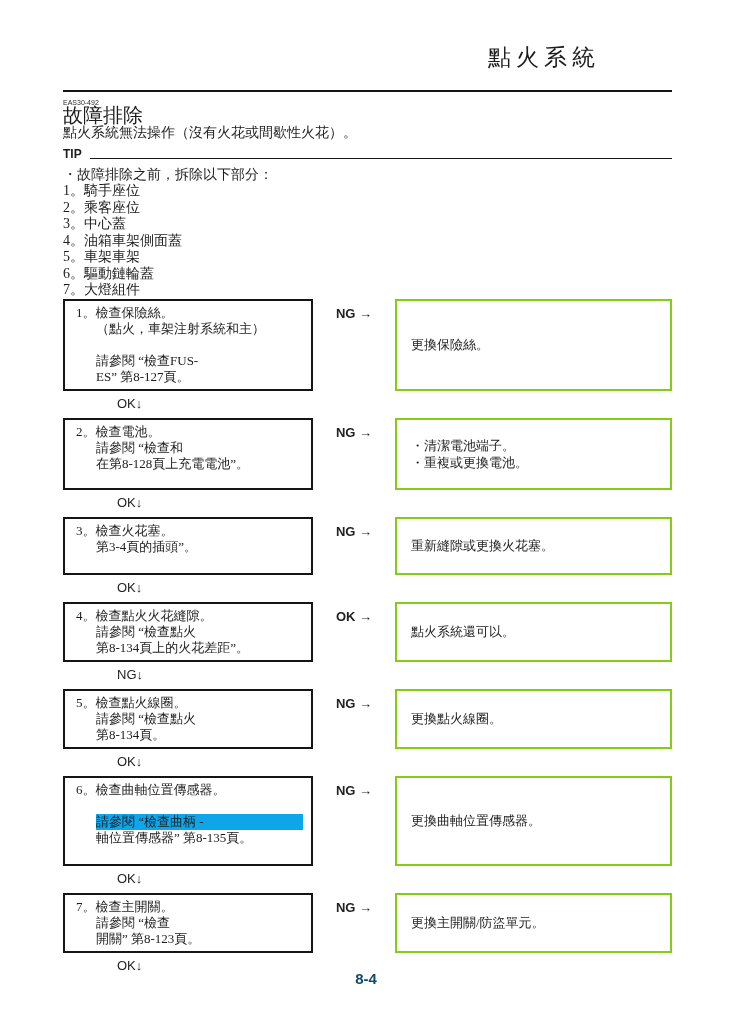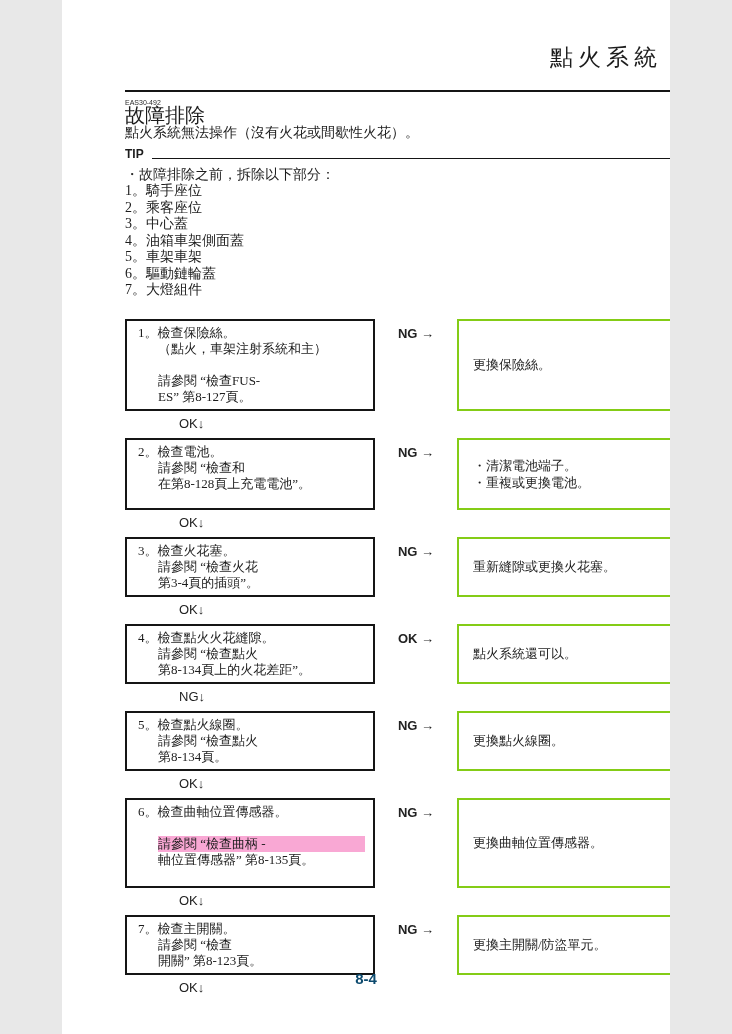--- a/index.html
+++ b/index.html
@@ -1,18 +1,18 @@
 <!DOCTYPE html>
 <html><head>
 <meta charset="utf-8">
 <style>
   html,body { margin:0; padding:0; background:#e8e8e8; }
   .page {
     position:relative;
-    width:608px; height:1034px;
+    width:732px; height:1034px;
     margin:0 auto;
     background:#ffffff;
     color:#1c1c1c;
     font-family:"Liberation Serif","DejaVu Serif",serif;
     overflow:hidden;
   }
   .content { position:absolute; left:63px; top:0; width:609px; }
 
   .doc-title {
     margin-top:42px;
@@ -36,21 +36,21 @@
   .tip-label {
     font-family:"Liberation Sans",sans-serif;
     font-weight:bold; font-size:12px; line-height:14px;
   }
   .tip-rule { flex:1; border-bottom:1.5px solid #151515; margin:0 0 2px 8px; }
   .tip-intro { font-size:14px; line-height:17px; margin-top:5px; }
 
   .removal-list { font-size:14px; }
   .removal-item { line-height:16.5px; }
 
-  .flowchart { margin-top:20px; }
+  .flowchart { margin-top:0; }
   .flow-row { display:flex; align-items:stretch; }
   .step-box {
     box-sizing:border-box; width:250px;
     border:2px solid #151515;
     padding:4px 8px 4px 11px;
     font-size:13px; line-height:16px;
     min-height:var(--h);
   }
   .branch {
     width:82px; box-sizing:border-box;
@@ -62,21 +62,21 @@
   .result-box {
     box-sizing:border-box; flex:1;
     border:2px solid #84cc16;
     padding:4px 8px 4px 14px;
     font-size:13px; line-height:17px;
     min-height:var(--h);
     display:flex; flex-direction:column; justify-content:center;
   }
   .sline { min-height:16px; }
   .cont { margin-left:20px; }
-  .hl { background:#f9a8d4; }
+  .hl { background:#0ea5e9; }
   .continue {
     font-family:"Liberation Sans",sans-serif;
     font-weight:normal; font-size:13px; color:#222;
     margin:4px 0 5px 54px; line-height:18px;
   }
   .page-number {
     position:absolute; top:970px; left:0; width:100%;
     text-align:center;
     font-family:"Liberation Sans",sans-serif;
     font-weight:bold; font-size:15px; color:#0c4a6e;
@@ -138,21 +138,20 @@
         <div class="result-box">
           <div>・清潔電池端子。</div>
           <div>・重複或更換電池。</div>
         </div>
       </div>
       <div class="continue">OK↓</div>
 
       <div class="flow-row" style="--h:58px">
         <div class="step-box">
           <div class="sline">3。檢查火花塞。</div>
-          <div class="sline cont">請參閱 “檢查火花</div>
           <div class="sline cont">第3-4頁的插頭”。</div>
         </div>
         <div class="branch">NG →</div>
         <div class="result-box">
           <div>重新縫隙或更換火花塞。</div>
         </div>
       </div>
       <div class="continue">OK↓</div>
 
       <div class="flow-row" style="--h:59px">

